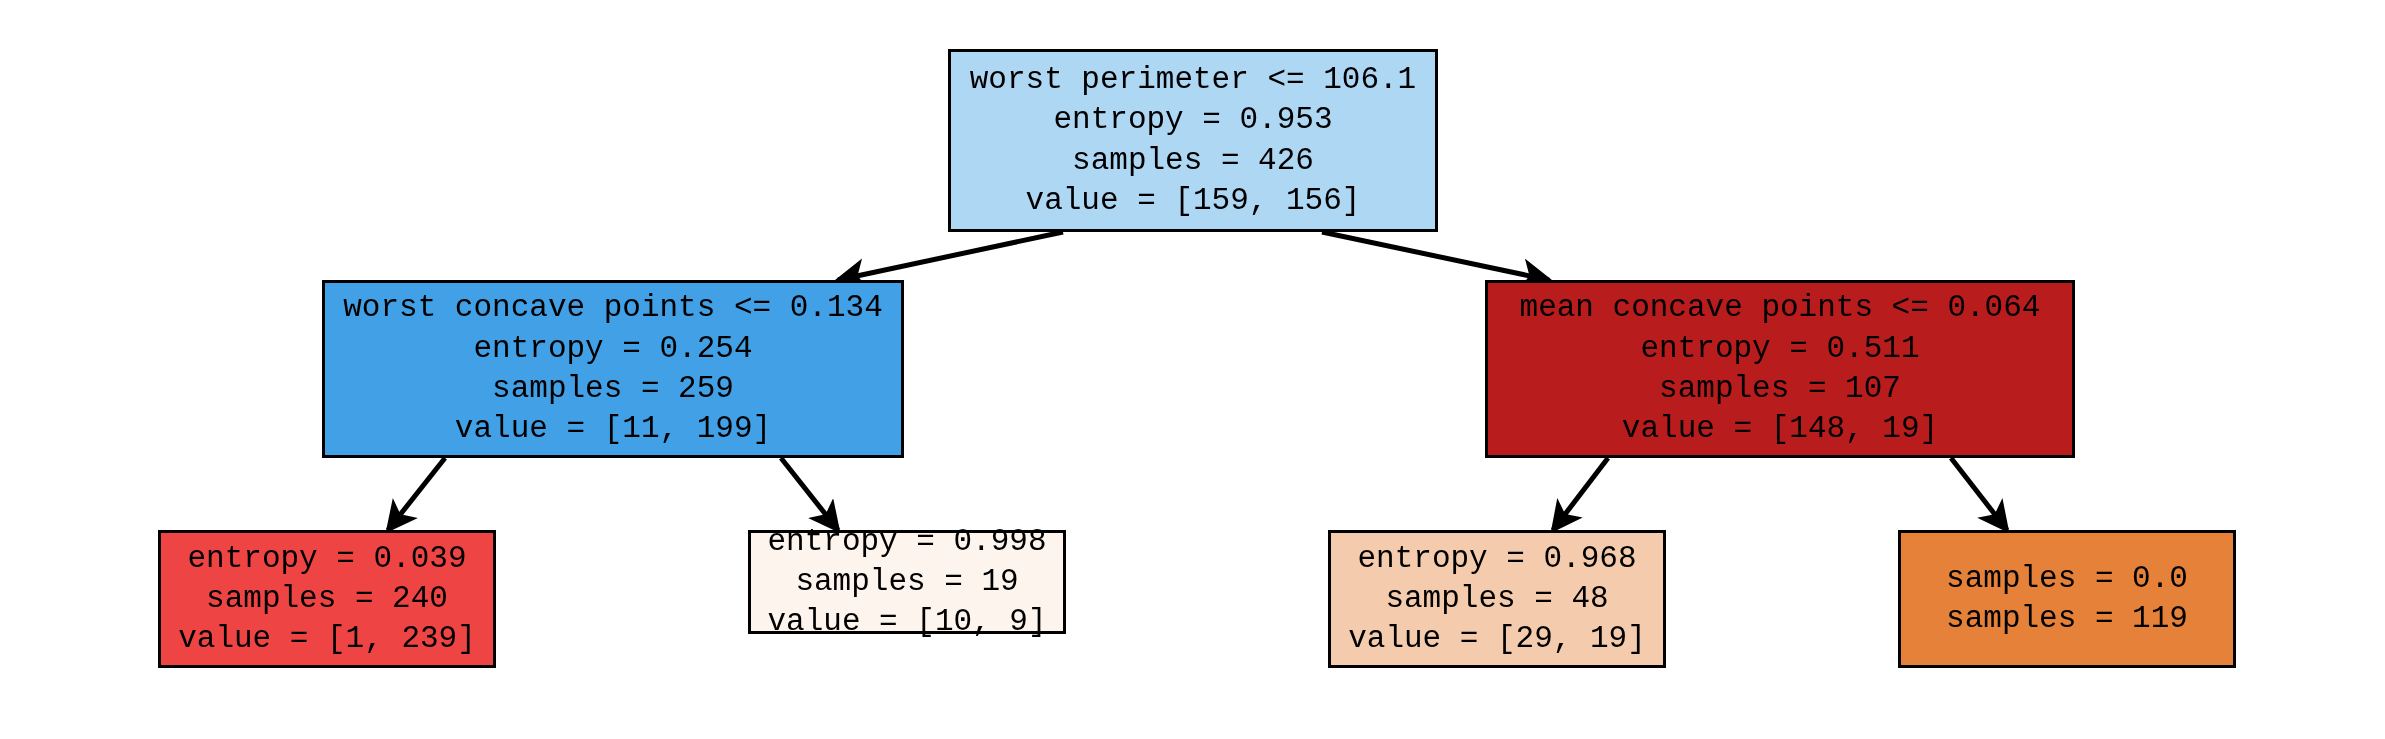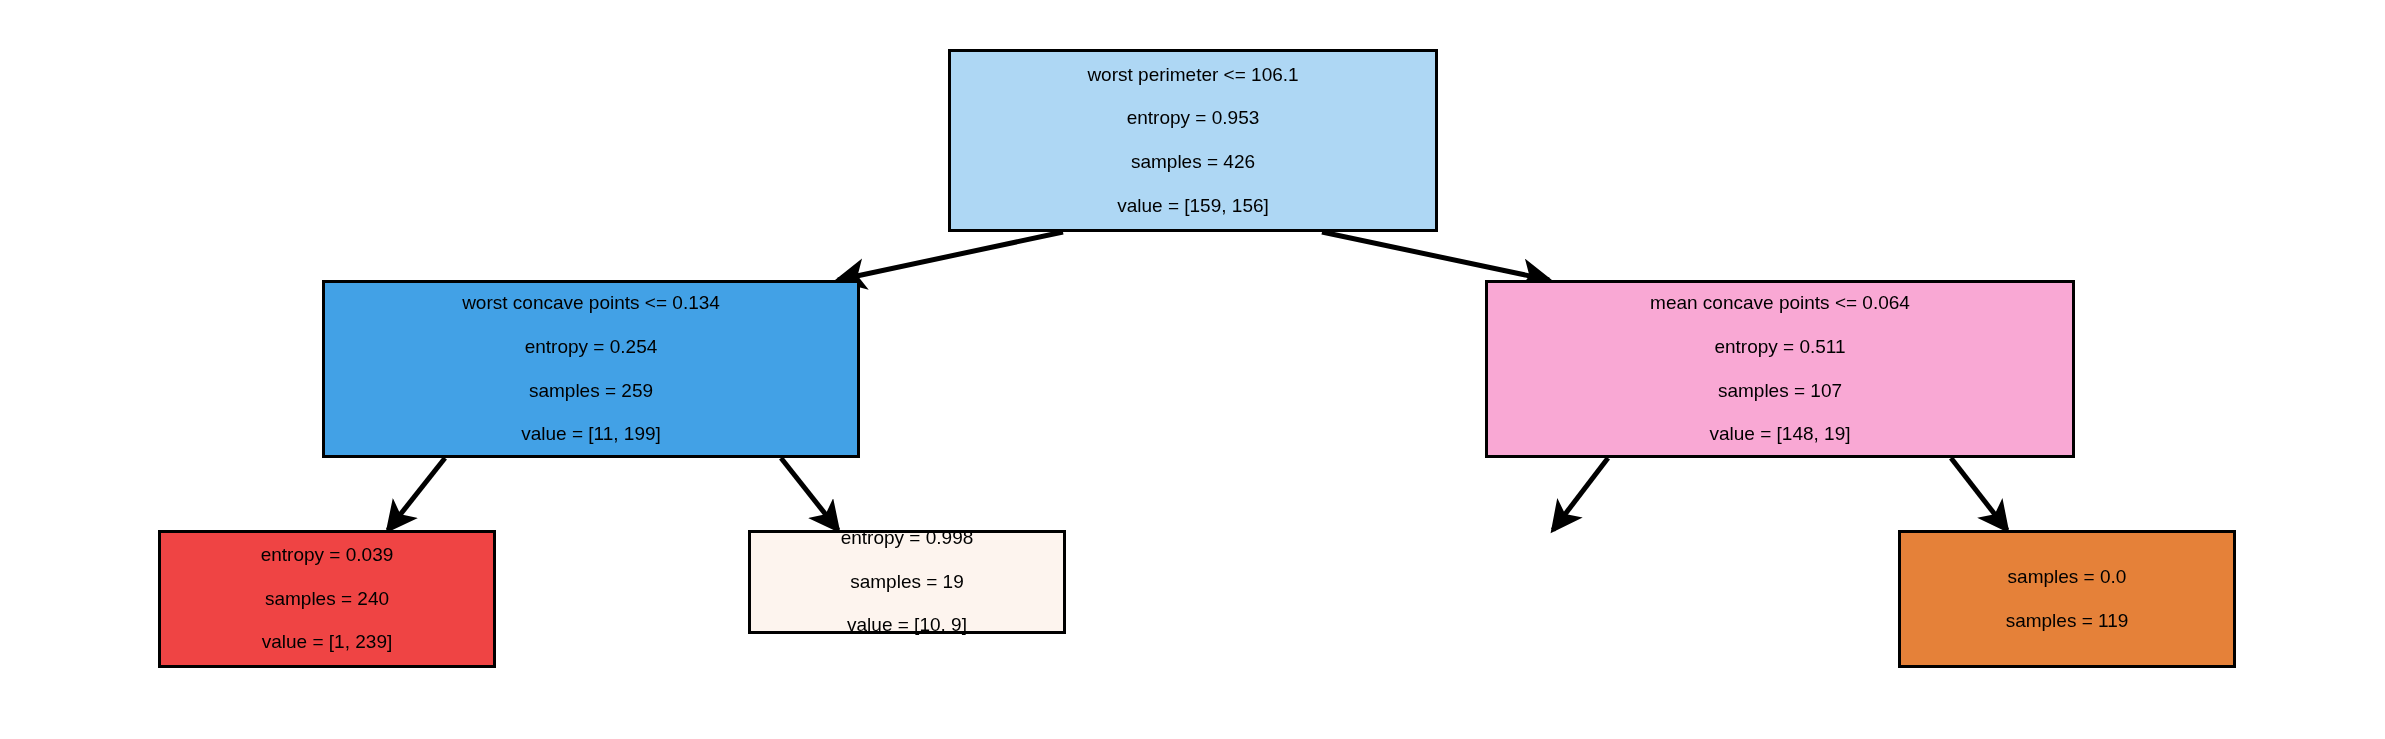--- a/index.html
+++ b/index.html
@@ -27,25 +27,24 @@
   .tree-node {
     position: absolute;
     box-sizing: border-box;
     border: 3px solid #000000;
     display: flex;
     flex-direction: column;
     align-items: center;
     justify-content: center;
     text-align: center;
     color: #000000;
-    font-family: Liberation Sans, sans-serif;
-    font-size: 19px;
+    font-family: Liberation Mono, monospace;
+    font-size: 31px;
     line-height: 1.30;
     white-space: nowrap;
-    gap: 19px;
   }
   .node-line {
     display: block;
   }
 </style>
 </head>
 <body>
 
 <div id="canvas">
 
@@ -65,45 +64,50 @@
       </g>
   </svg>
 
   <div class="tree-node" style="left: 948px; top: 49px; width: 490px; height: 183px; background: rgb(174, 215, 244); border-color: rgb(0, 0, 0); color: rgb(0, 0, 0);">
     <span class="node-line">worst perimeter &lt;= 106.1</span>
     <span class="node-line">entropy = 0.953</span>
     <span class="node-line">samples = 426</span>
     <span class="node-line">value = [159, 156]</span>
   </div>
 
-  <div class="tree-node" style="left: 322px; top: 280px; width: 538px; height: 178px; background: rgb(66, 161, 230); border-color: rgb(0, 0, 0); color: rgb(0, 0, 0);">
+  <div class="tree-node" style="left: 322px; top: 280px; width: 582px; height: 178px; background: rgb(66, 161, 230); border-color: rgb(0, 0, 0); color: rgb(0, 0, 0);">
     <span class="node-line">worst concave points &lt;= 0.134</span>
     <span class="node-line">entropy = 0.254</span>
     <span class="node-line">samples = 259</span>
     <span class="node-line">value = [11, 199]</span>
   </div>
 
   <div class="tree-node" style="left: 158px; top: 530px; width: 338px; height: 138px; background: #ef4444; border-color: rgb(0, 0, 0); color: rgb(0, 0, 0);">
     <span class="node-line">entropy = 0.039</span>
     <span class="node-line">samples = 240</span>
     <span class="node-line">value = [1, 239]</span>
   </div>
 
   <div class="tree-node" style="left: 748px; top: 530px; width: 318px; height: 104px; background: rgb(253, 244, 238); border-color: rgb(0, 0, 0); color: rgb(0, 0, 0);">
     <span class="node-line">entropy = 0.998</span>
     <span class="node-line">samples = 19</span>
     <span class="node-line">value = [10, 9]</span>
   </div>
 
-  <div class="tree-node" style="left: 1485px; top: 280px; width: 590px; height: 178px; background: #f9a8d4; border-color: rgb(0, 0, 0); color: rgb(0, 0, 0);">
+  <div class="tree-node" style="left: 1485px; top: 280px; width: 590px; height: 178px; background: #b91c1c; border-color: rgb(0, 0, 0); color: rgb(0, 0, 0);">
     <span class="node-line">mean concave points &lt;= 0.064</span>
     <span class="node-line">entropy = 0.511</span>
     <span class="node-line">samples = 107</span>
     <span class="node-line">value = [148, 19]</span>
   </div>
 
+  <div class="tree-node" style="left: 1328px; top: 530px; width: 338px; height: 138px; background: rgb(244, 203, 173); border-color: rgb(0, 0, 0); color: rgb(0, 0, 0);">
+    <span class="node-line">entropy = 0.968</span>
+    <span class="node-line">samples = 48</span>
+    <span class="node-line">value = [29, 19]</span>
+  </div>
 
   <div class="tree-node" style="left: 1898px; top: 530px; width: 338px; height: 138px; background: rgb(229, 129, 57); border-color: rgb(0, 0, 0); color: rgb(0, 0, 0);">
     <span class="node-line">samples = 0.0</span>
     <span class="node-line">samples = 119</span>
   </div>
 
 </div>
 
 </body></html>

